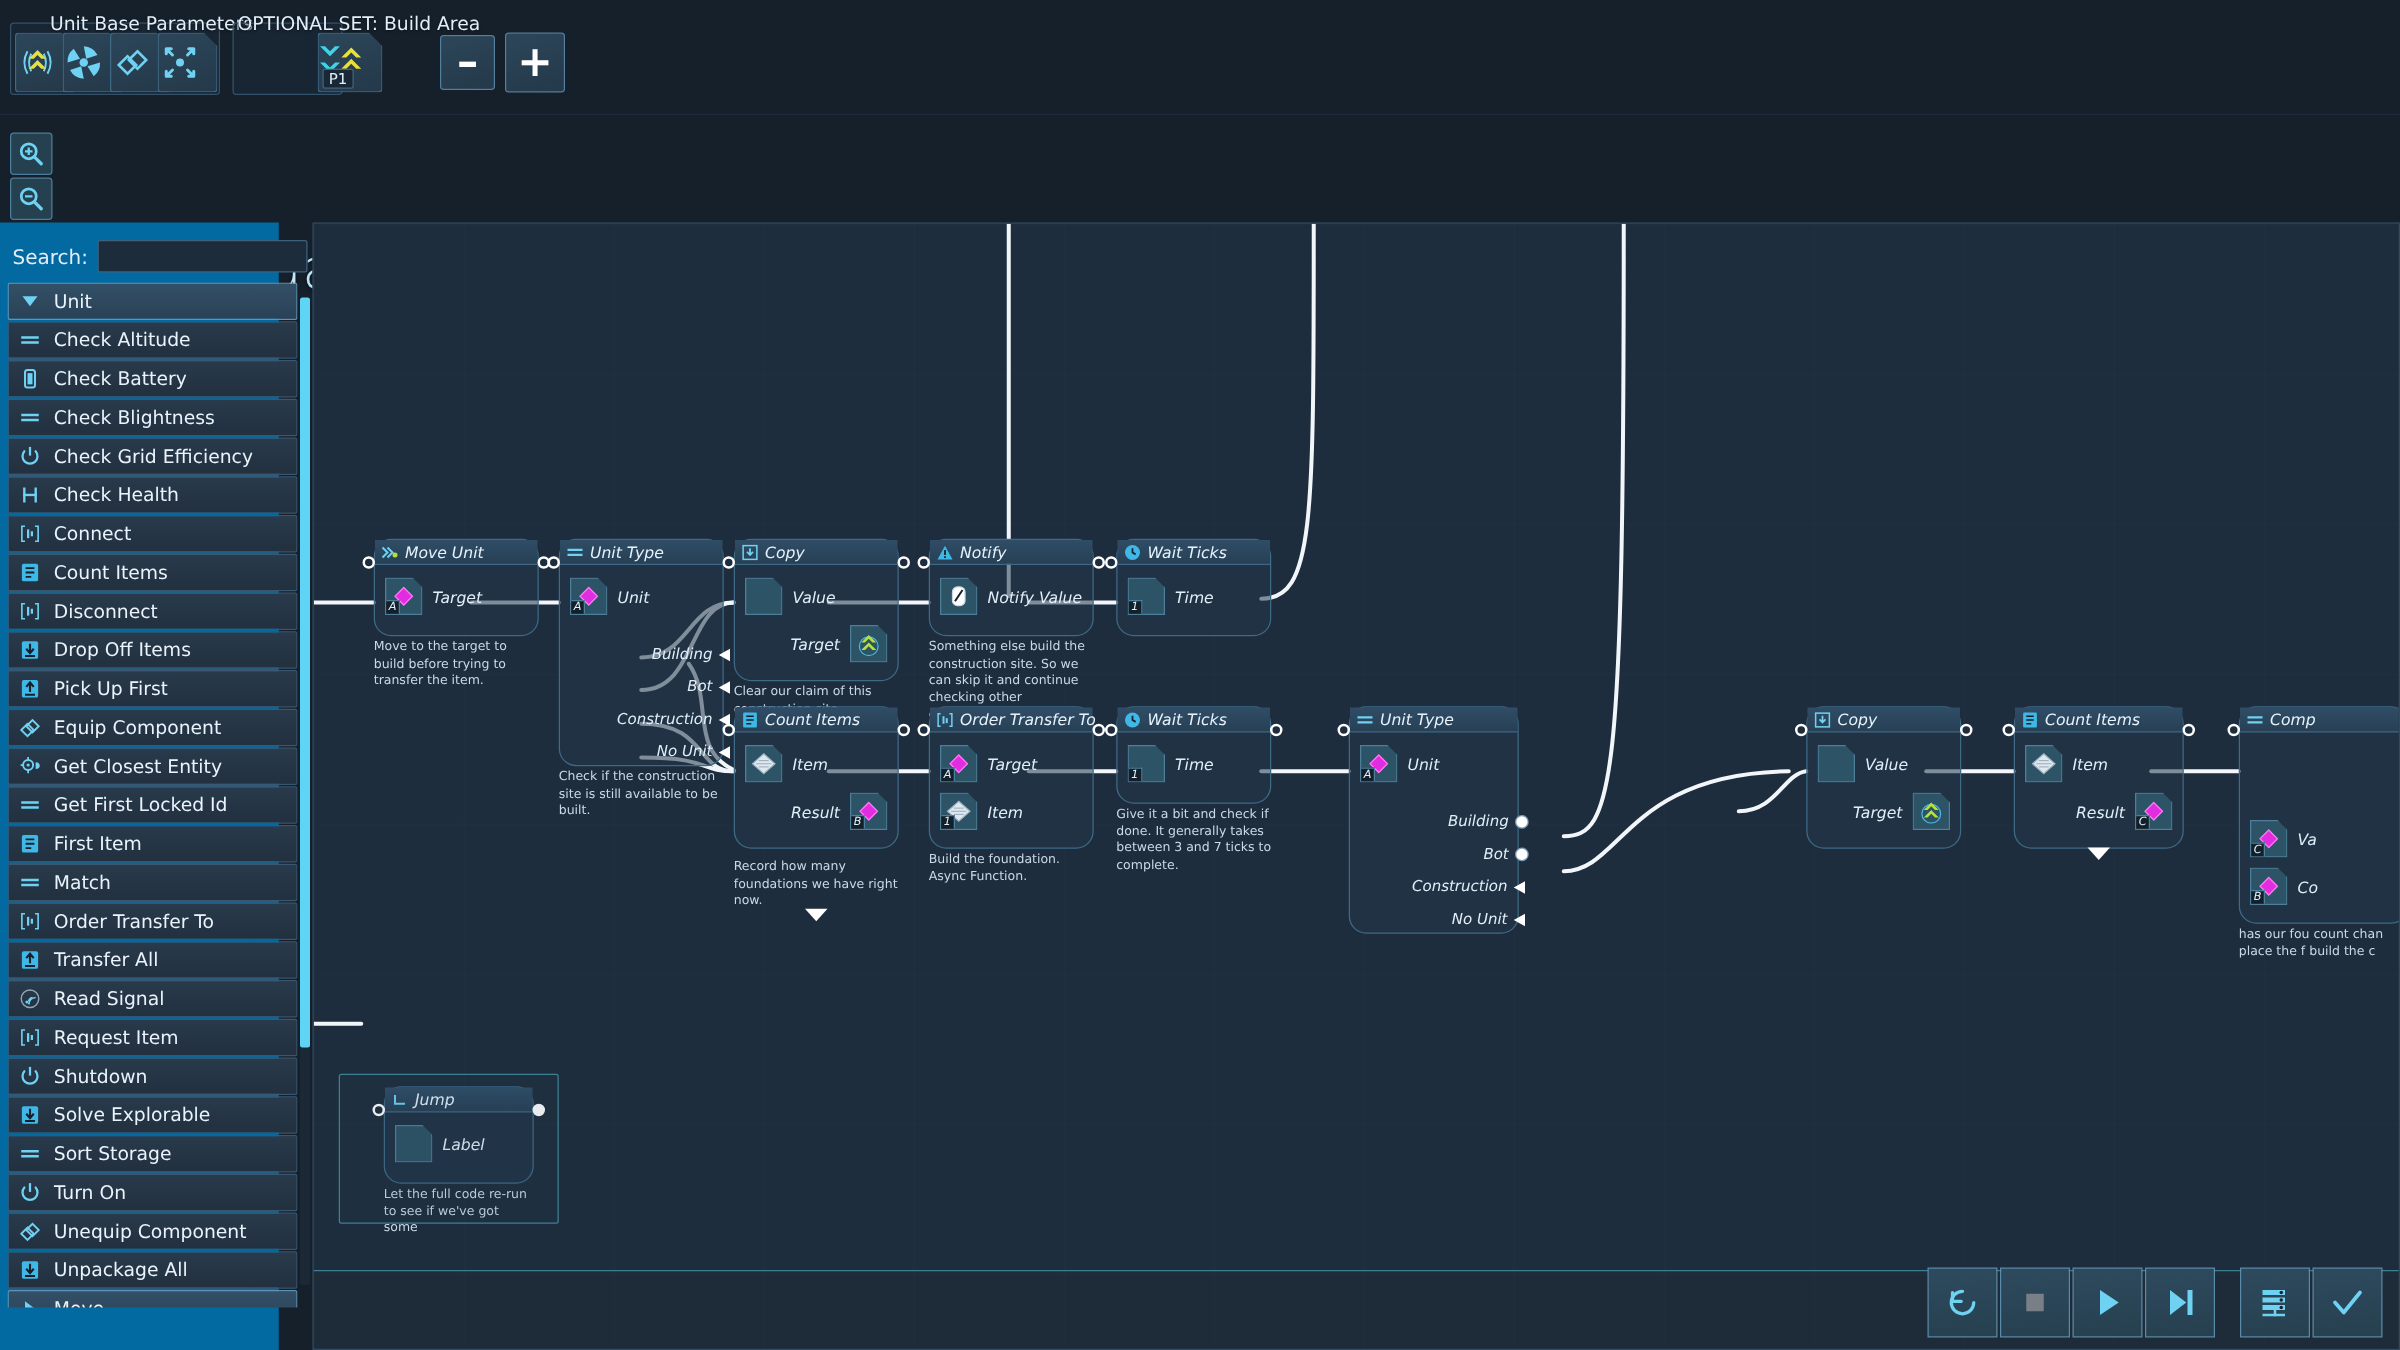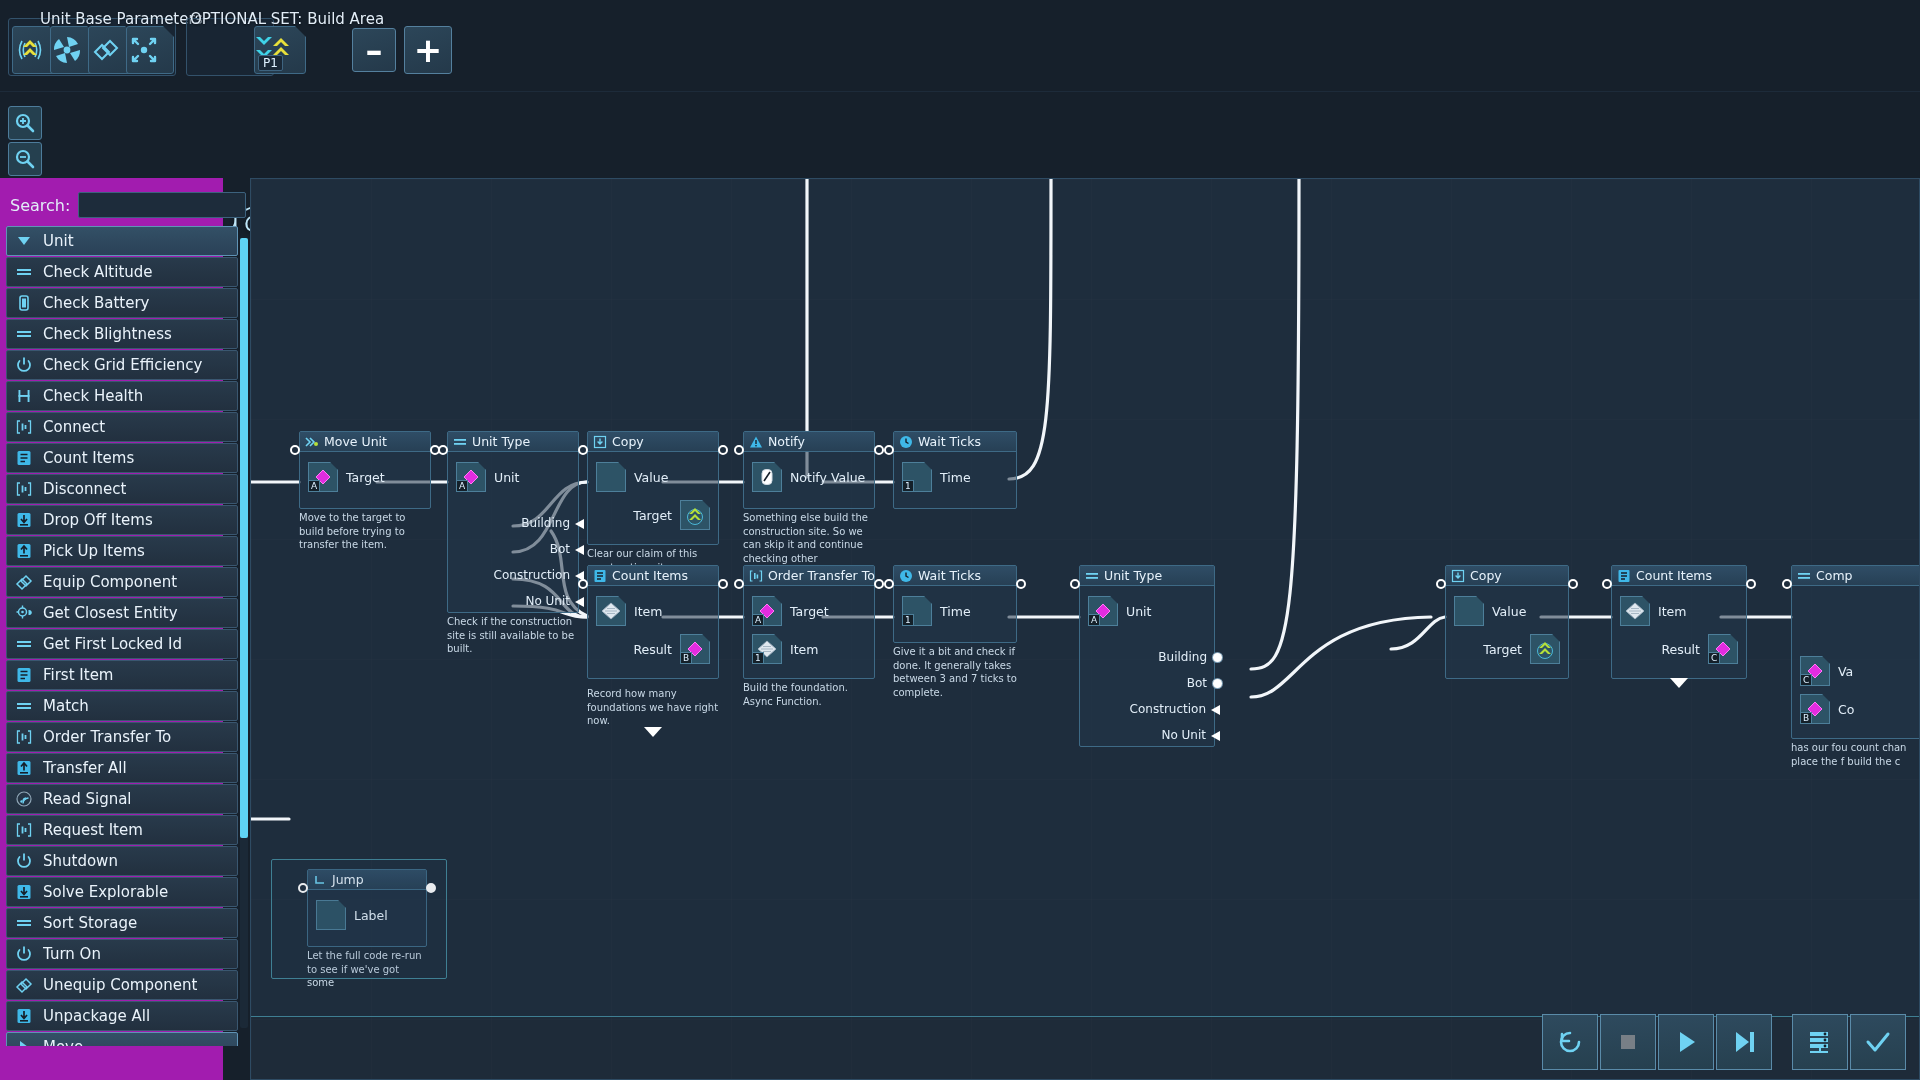--- a/index.html
+++ b/index.html
@@ -77,21 +77,21 @@
     position:absolute; left:108px; top:152px;
     font-size:15px; color:#c8d8e6;
   }
   #appicon{
     position:absolute; left:56px; top:106px;
   }
 
   
   #sidebar{
     position:absolute; left:0; top:178px; width:223px; height:902px;
-    background:#a21caf;
+    background:#0369a1;
   }
   #searchrow{
     position:absolute; left:4px; top:12px; width:240px; height:30px;
     display:flex; align-items:center;
   }
   #searchlabel{ font-size:16px; color:#e2edf7; margin-right:8px; margin-left:6px;}
   #searchinput{
     width:168px; height:26px;
     background:#1d2c3b; border:1px solid #3c6versa;
     border:1px solid #3c627e; border-radius:2px;
@@ -150,21 +150,22 @@
   }
 
   
   .node{
     position:absolute;
     width:auto;
   }
   .nodebody{
     border:1px solid #3e6a86;
     background:rgba(35,55,74,.55);
-    border-radius:2px;
+    border-radius:14px;
+    font-style:italic;
   }
   .nodehead{
     height:20px;
     background:linear-gradient(180deg,#2f4d66,#274055);
     border-bottom:1px solid #3e6a86;
     display:flex; align-items:center;
     padding-left:4px;
     font-size:12.5px; color:#e7f2fb;
     white-space:nowrap;
   }
@@ -443,21 +444,21 @@
         <span class="lbl">Drop Off Items</span>
       </div>
       <div class="citem">
         <span class="ico">
           <svg width="18" height="18" viewBox="0 0 18 18">
             <rect x="2.5" y="2" width="13" height="14" rx="1.5" fill="#3fb8e8"></rect>
             <path d="M9 11.5 V5 M6 7.5 L9 4 L12 7.5" stroke="#16202b" stroke-width="1.7" fill="none"></path>
             <rect x="5" y="13" width="8" height="1.6" fill="#16202b"></rect>
           </svg>
         </span>
-        <span class="lbl">Pick Up Items</span>
+        <span class="lbl">Pick Up First</span>
       </div>
       <div class="citem">
         <span class="ico">
           <svg width="18" height="18" viewBox="0 0 18 18">
             <path d="M2 11 L7 6 L12 11 L7 16 Z" fill="none" stroke="#6fd2f2" stroke-width="1.5"></path>
             <path d="M6 8 L11 3 L16 8 L11 13 Z" fill="none" stroke="#6fd2f2" stroke-width="1.5"></path>
           </svg>
         </span>
         <span class="lbl">Equip Component</span>
       </div>

